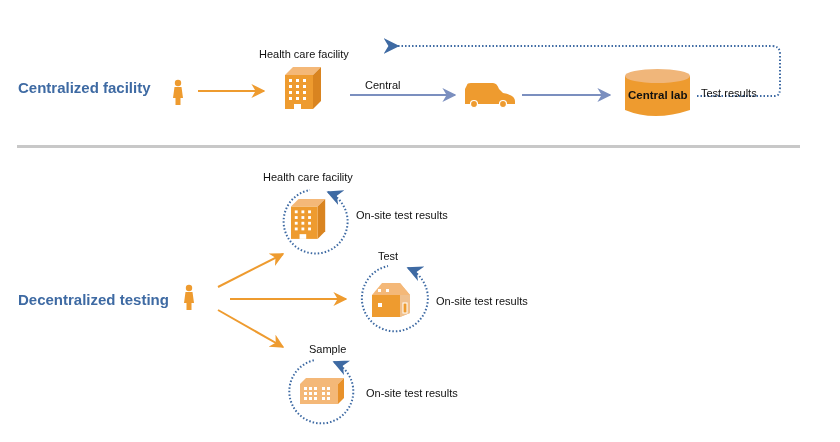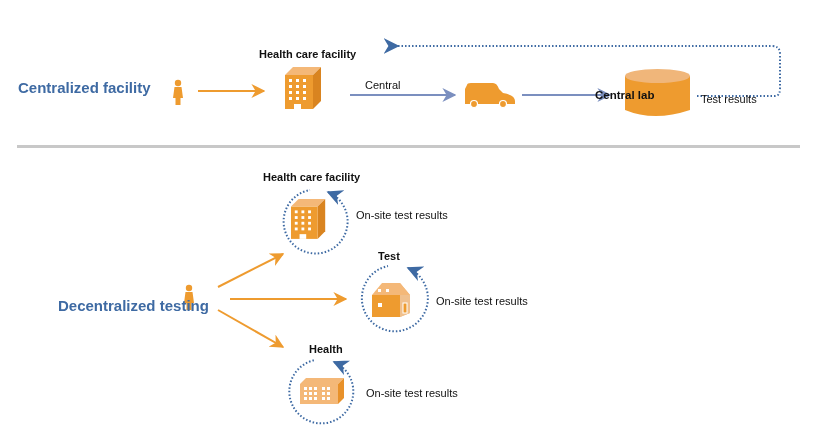--- a/index.html
+++ b/index.html
@@ -1,19 +1,19 @@
 <!DOCTYPE html>
 <html><head>
 <meta charset="utf-8">
 <style>
   html, body { margin: 0; padding: 0; background: #ffffff; }
   body { width: 840px; height: 442px; position: relative; overflow: hidden; font-family: "Liberation Sans", "DejaVu Sans", sans-serif; }
   .abs { position: absolute; }
   .section-title { color: #3e6aa3; font-weight: bold; font-size: 15px; white-space: nowrap; }
-  .label-bold { color: #111; font-weight: bold; font-size: 11px; white-space: nowrap; }
+  .label-bold { color: #111; font-weight: normal; font-size: 11px; white-space: nowrap; }
   .label { color: #111; font-size: 11px; white-space: nowrap; }
   .cyl-label { color: #111; font-weight: bold; font-size: 11.5px; white-space: nowrap; }
   svg { position: absolute; left: 0; top: 0; }
 </style>
 </head>
 <body>
 
 <svg width="840" height="442" viewBox="0 0 840 442">
   <defs>
     <marker id="arrOrange" viewBox="0 0 10 10" refX="9" refY="5" markerWidth="7" markerHeight="7" orient="auto-start-reverse">
@@ -130,25 +130,25 @@
         <rect x="22" y="19" width="3" height="3"></rect>
           <rect x="27" y="19" width="3" height="3"></rect>
       </g>
     </g>
   </g>
 </svg>
 
 <div class="abs section-title" style="left:18px;top:79px;">Centralized facility</div>
 <div class="abs label-bold" style="left:259px;top:48px;">Health care facility</div>
 <div class="abs label" style="left:365px;top:79px;">Central</div>
-<div class="abs cyl-label" style="left:595px;top:89px;">Central lab</div>
-<div class="abs label" style="left:701px;top:93px;">Test results</div>
+<div class="abs cyl-label" style="left:628px;top:89px;">Central lab</div>
+<div class="abs label" style="left:701px;top:87px;">Test results</div>
 
-<div class="abs section-title" style="left:18px;top:297px;margin-left:40px;">Decentralized testing</div>
+<div class="abs section-title" style="left:18px;top:291px;">Decentralized testing</div>
 
 <div class="abs label-bold" style="left:263px;top:171px;">Health care facility</div>
 <div class="abs label" style="left:356px;top:209px;">On-site test results</div>
 
 <div class="abs label-bold" style="left:378px;top:250px;">Test</div>
 <div class="abs label" style="left:436px;top:295px;">On-site test results</div>
 
-<div class="abs label-bold" style="left:309px;top:343px;">Health</div>
+<div class="abs label-bold" style="left:309px;top:343px;">Sample</div>
 <div class="abs label" style="left:366px;top:387px;">On-site test results</div>
 
 </body></html>

